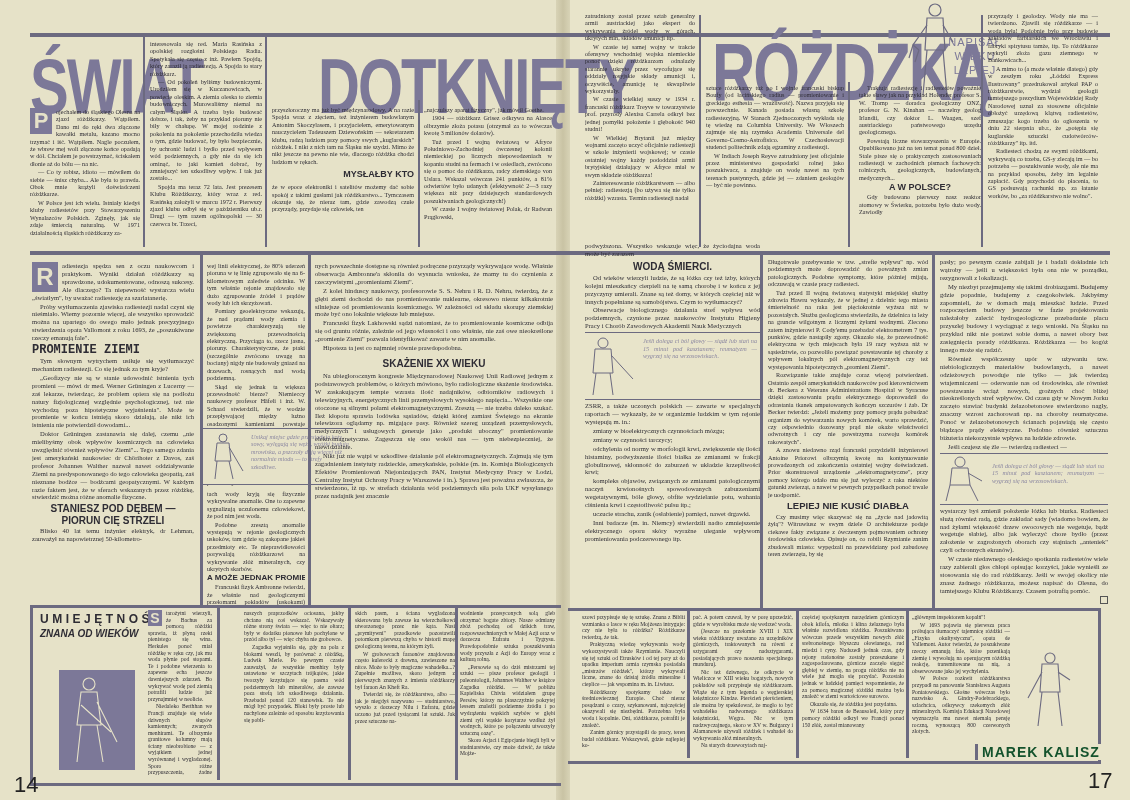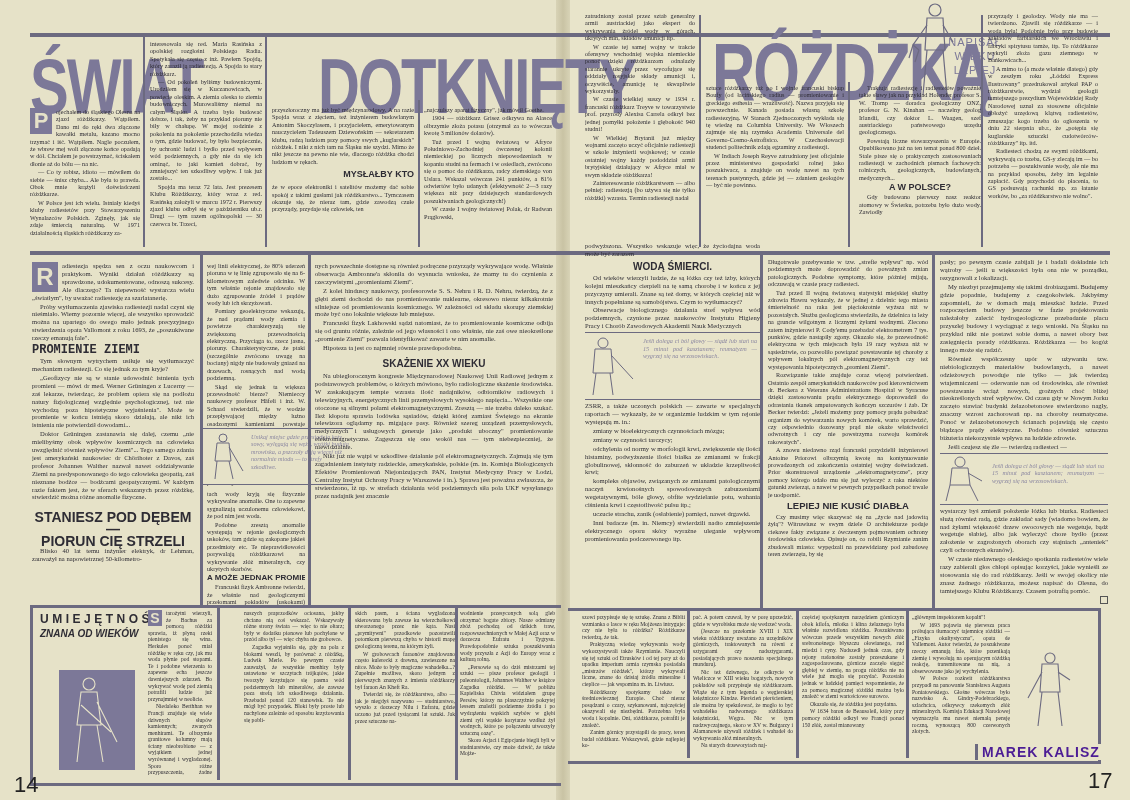--- a/index.html
+++ b/index.html
@@ -104,21 +104,21 @@
 <div class="rule" style="left:30px;top:251px;width:1080px;height:4px;"></div>
 
 <div class="col" style="left:32px;top:262px;width:162px;height:340px;font-size:6.6px;line-height:7.9px;">
   <div class="drop" style="width:26px;height:30px;font-size:24px;line-height:30px;">R</div>
   <p class="noind">adiestezja spędza sen z oczu naukowcom i praktykom. Wyniki działań różdżkarzy są sprawdzone, udokumentowane, odnoszą sukcesy. Ale dlaczego? Ta niepewność wystarcza wielu „światłym", by uważać radiestezję za szarlatanerię.</p>
   <p>Próby wytłumaczenia zjawiska radiestezji nadal czyni się nieśmiało. Wiemy pozornie więcej, ale wszystko sprowadzić można na upartego do owego mało jednak precyzyjnego stwierdzenia opata Vallomont z roku 1693, że „poszukiwane rzeczy emanują fale".</p>
   <div style="text-align:left;font-family:Liberation Mono, monospace;font-weight:bold;font-size:12px;line-height:14px;">PROMIENIE ZIEMI</div>
   <p>Tym słownym wytrychem usiłuje się wytłumaczyć mechanizm radiestezji. Co się jednak za tym kryje?</p>
   <p>„Geofizycy nie są w stanie udowodnić istnienia tych promieni — mówi dr med. Werner Grüningen z Lucerny — zaś lekarze, twierdząc, że problem opiera się na podłożu natury fizjologicznej względnie psychologicznej, też nie wychodzą poza hipotetyczne wyjaśnienia". Może te promienie w końcu istnieją skoro działają, ale nikt ich istnienia nie potwierdził dowodami...</p>
   <p>Doktor Grüningen zastanawia się dalej, czemu „nie mielibyśmy obok wpływów kosmicznych na człowieka uwzględnić również wpływów Ziemi"... Tego samego zdania jest amerykański naukowiec dr Chörihoter z Davos, zaś profesor Johannes Walther nazwał nawet oddziaływanie Ziemi na predysponowanego do tego człowieka geopatią, zaś nieznane bodźce — bodźcami geopatycznymi. W każdym razie faktem jest, że w sferach wskazanych przez różdżkę, stwierdzić można różne anomalie fizyczne.</p>
-  <div style="text-align:center;font-family:'Liberation Sans',sans-serif;font-weight:bold;font-size:14px;line-height:12px;margin-top:10px;">
+  <div style="text-align:center;font-family:'Liberation Sans',sans-serif;font-weight:bold;font-size:10px;line-height:12px;margin-top:2px;">
     <div>STANIESZ POD DĘBEM —</div>
     <div>PIORUN CIĘ STRZELI</div>
   </div>
   <p>Blisko 40 lat temu inżynier elektryk, dr Lehman, zauważył na napowietrznej 50-kilometro-</p>
 </div>
 <div class="rule" style="left:200px;top:255px;width:3px;height:350px;"></div>
 
 <div class="col" style="left:207px;top:262px;width:98px;height:340px;">
   <p class="noind">wej linii elektrycznej, że 80% uderzeń pioruna w tę linię zgrupowało się na 6-kilometrowym zaledwie odcinku. W tym właśnie rejonie znajdowało się dużo zgrupowanie źródeł i prądów wody lub ich skrzyżowań.</p>
   <p>Pomiary geoelektryczne wskazują, że nad prądami wody ziemia i powietrze charakteryzują się zwiększoną przewodnością elektryczną. Przyciąga to, rzecz jasna, pioruny. Charakterystyczne, że ptaki (szczególnie zwrócono uwagę na bociany) nigdy nie budowały gniazd na drzewach, rosnących nad wodą podziemną.</p>
@@ -269,16 +269,16 @@
   <p class="noind">„głównym inspektorem kopalń"!</p>
   <p>W 1693 pojawia się pierwsza praca próbująca tłumaczyć tajemnicę różdżki — „Fizyka okultystyczna", opata de Vallemont. Autor twierdzi, że poszukiwane rzeczy emanują fale, które przenikają ziemię i wywołują na operującym różdżką reakcję, transmitowane na nią, a obserwowane jako jej wychylenia.</p>
   <p>W Polsce rozkwit różdżkarstwa przypadł na panowanie Stanisława Augusta Poniatowskiego. Głośne wówczas było nazwisko A. Gindry-Podebrackiego, szlachcica, odkrywcy rzekomych złóż mineralnych. Komisja Edukacji Narodowej wyznaczyła mu nawet niemałą pensję roczną, wynoszącą 800 czerwonych złotych.</p>
 </div>
 <svg class="fig" style="left:1020px;top:650px;" width="60" height="80" viewBox="0 0 60 80">
   <g fill="none" stroke="#6c6a80" stroke-width="1.1">
       <circle cx="30" cy="8" r="5"></circle>
       <path d="M22 14 L38 14 L40 42 L20 42 Z M22 42 L18 76 M38 42 L42 76 M22 22 L8 48 M38 22 L50 30"></path>
     </g>
 </svg>
-<div style="position:absolute;left:975px;top:744px;background:#e8e4ca;padding:0 4px;font-family:'Liberation Sans',sans-serif;font-weight:bold;font-size:14px;color:#4c1d95;letter-spacing:1px;border-left:3px solid #6c6a80;">MAREK KALISZ</div>
+<div style="position:absolute;left:975px;top:744px;background:#e8e4ca;padding:0 4px;font-family:'Liberation Sans',sans-serif;font-weight:bold;font-size:14px;color:#14532d;letter-spacing:1px;border-left:3px solid #6c6a80;">MAREK KALISZ</div>
 
 <div class="pnum" style="left:14px;top:772px;">14</div>
 <div class="pnum" style="left:1088px;top:768px;text-align:right;">17</div>
 
 </body></html>

